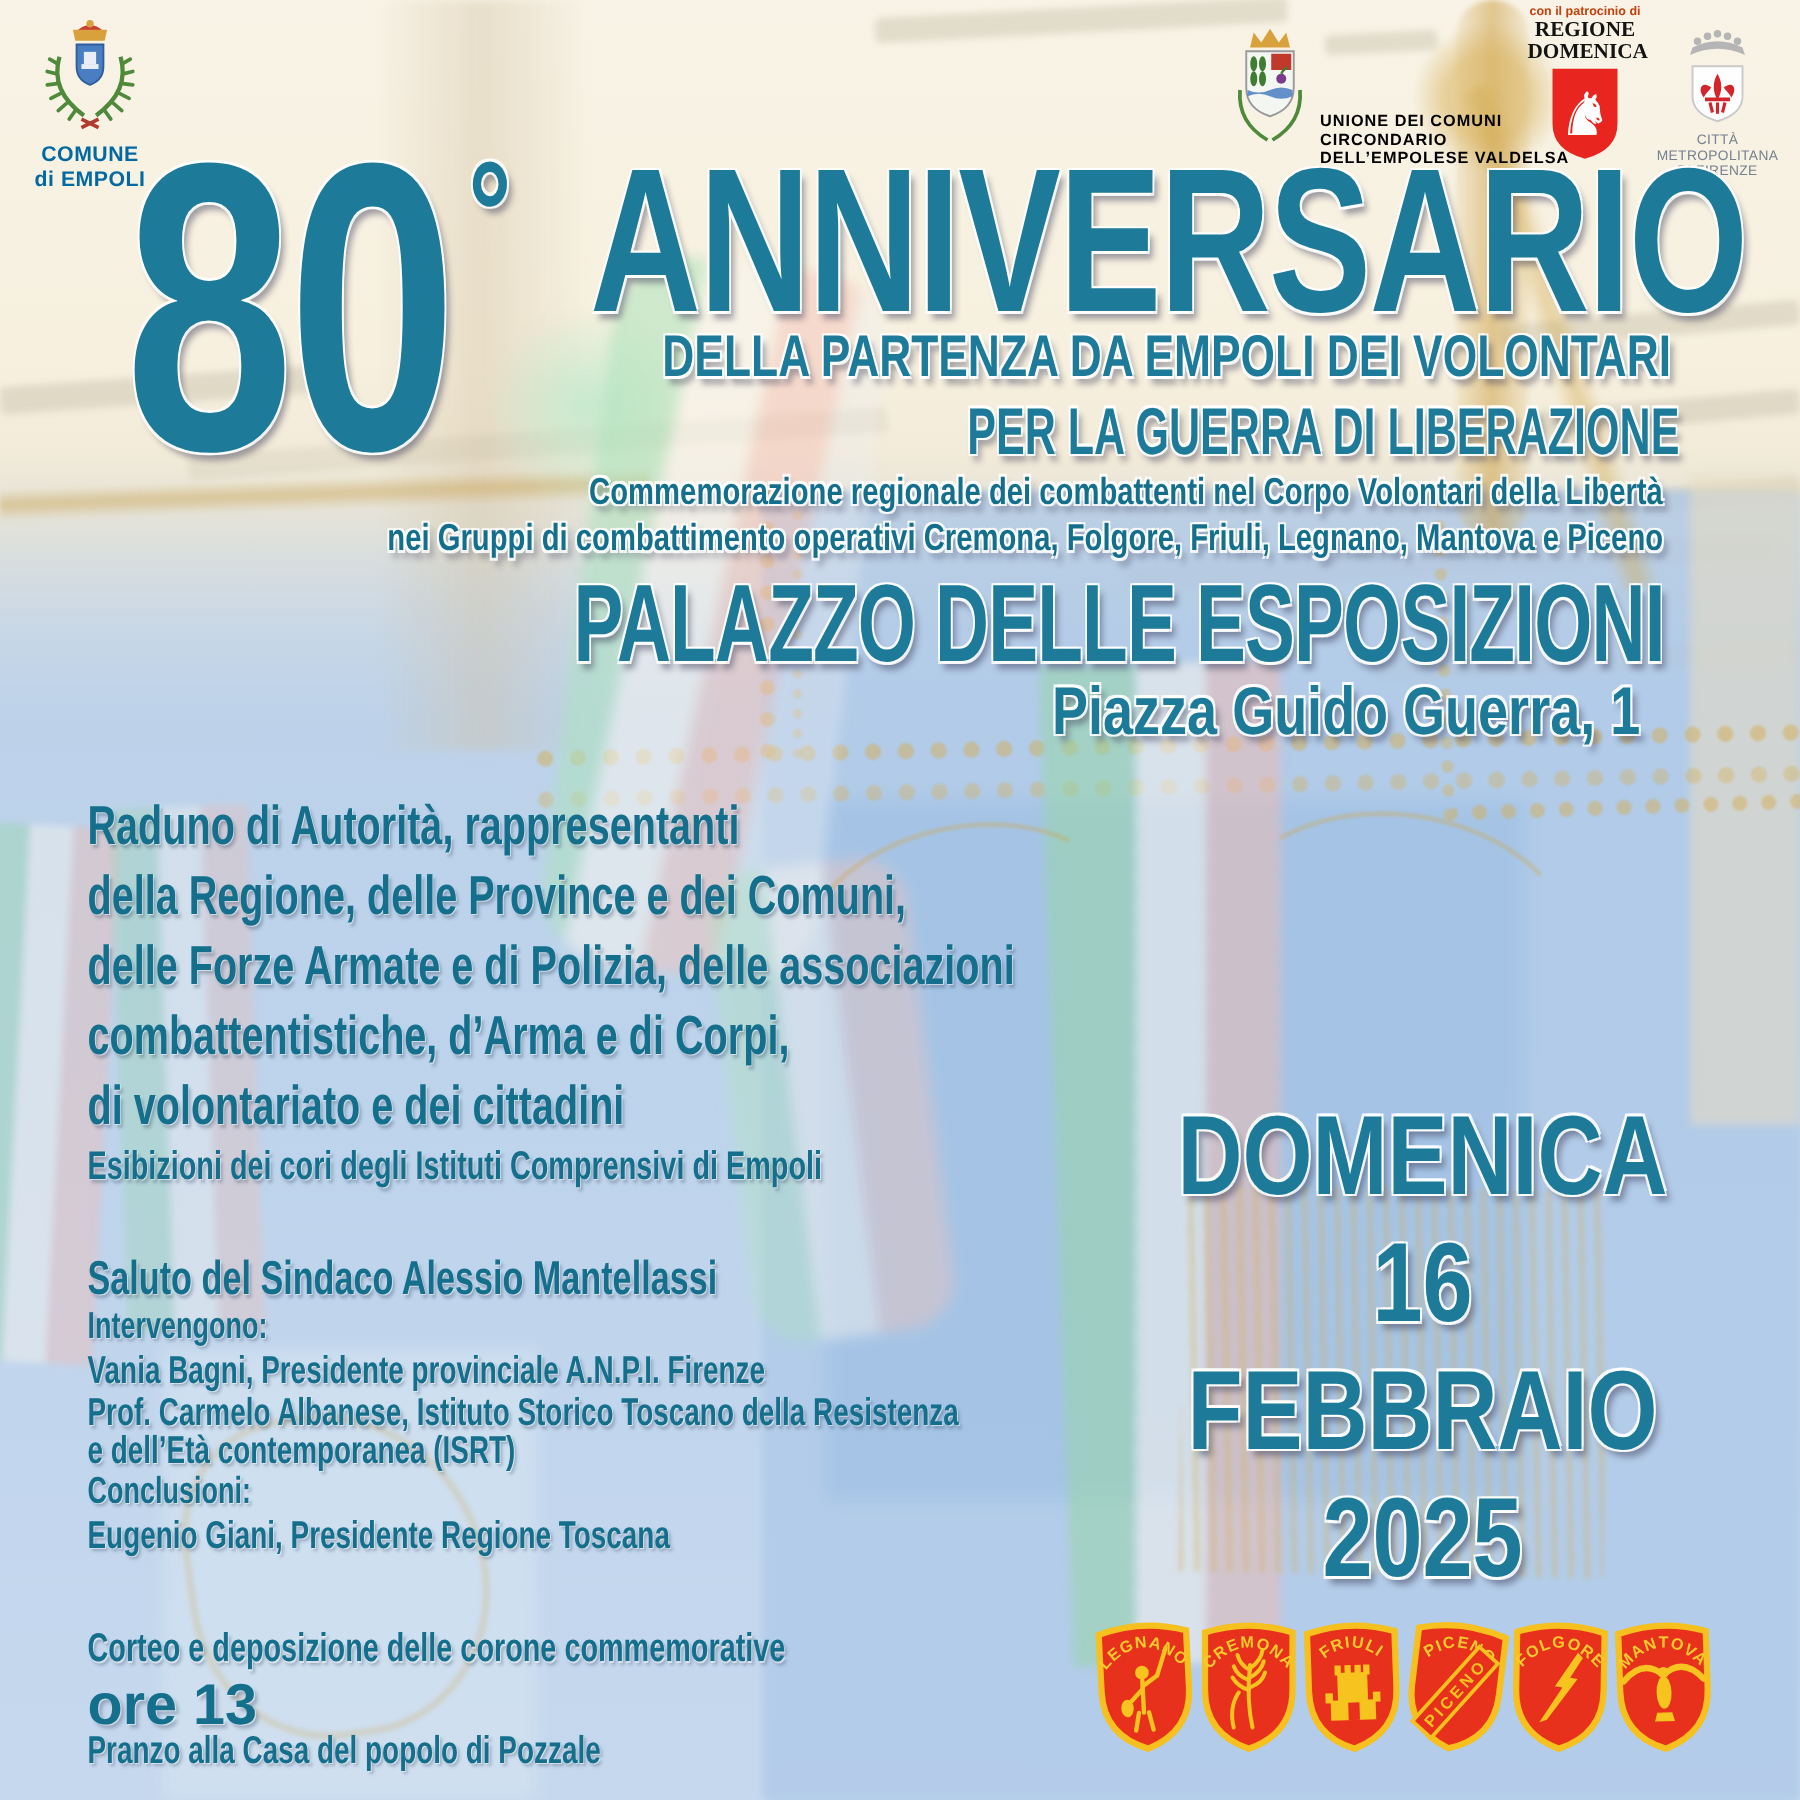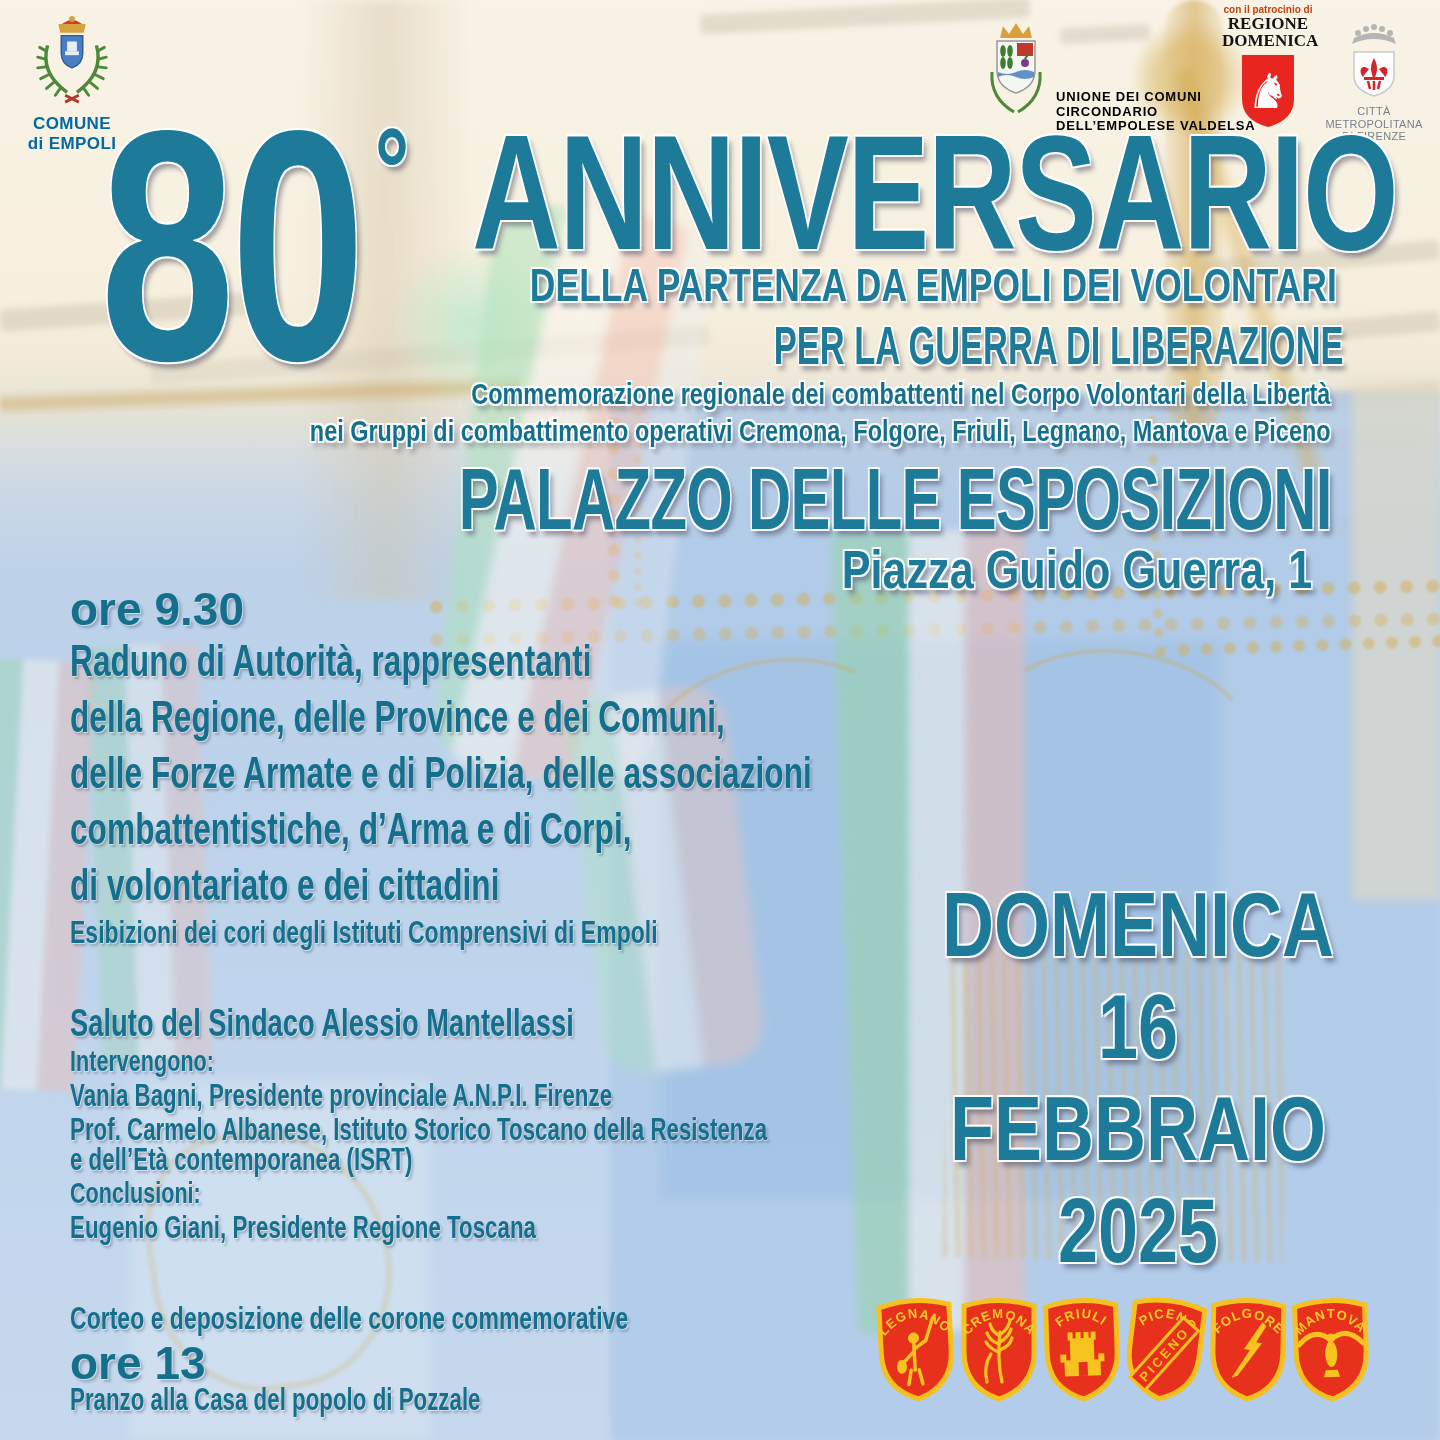--- a/index.html
+++ b/index.html
@@ -226,21 +226,20 @@
   <div class="abs num80 halo"><span>80</span><span class="deg">°</span></div>
   <div class="abs anniv halo">ANNIVERSARIO</div>
   <div class="abs sub1 halo">DELLA PARTENZA DA EMPOLI DEI VOLONTARI</div>
   <div class="abs sub2 halo">PER LA GUERRA DI LIBERAZIONE</div>
   <div class="abs comm halo" style="top:377px">Commemorazione regionale dei combattenti nel Corpo Volontari della Libertà</div>
   <div class="abs comm halo" style="top:414px">nei Gruppi di combattimento operativi Cremona, Folgore, Friuli, Legnano, Mantova e Piceno</div>
   <div class="abs venue halo">PALAZZO DELLE ESPOSIZIONI</div>
   <div class="abs addr halo">Piazza Guido Guerra, 1</div>
 
   <div class="abs leftcol">
-    <div class="ln f46 wide soft" style="top:0">ore 9.30</div>
     <div class="ln f44 soft" style="top:54px">Raduno di Autorità, rappresentanti</div>
     <div class="ln f44 soft" style="top:110px">della Regione, delle Province e dei Comuni,</div>
     <div class="ln f44 soft" style="top:166px">delle Forze Armate e di Polizia, delle associazioni</div>
     <div class="ln f44 soft" style="top:222px">combattentistiche, d’Arma e di Corpi,</div>
     <div class="ln f44 soft" style="top:278px">di volontariato e dei cittadini</div>
     <div class="ln f32 soft" style="top:332px">Esibizioni dei cori degli Istituti Comprensivi di Empoli</div>
     <div class="ln f38 soft" style="top:420px">Saluto del Sindaco Alessio Mantellassi</div>
     <div class="ln f30 soft" style="top:462px">Intervengono:</div>
     <div class="ln f31 soft" style="top:496px">Vania Bagni, Presidente provinciale A.N.P.I. Firenze</div>
     <div class="ln f31 soft" style="top:530px">Prof. Carmelo Albanese, Istituto Storico Toscano della Resistenza</div>

